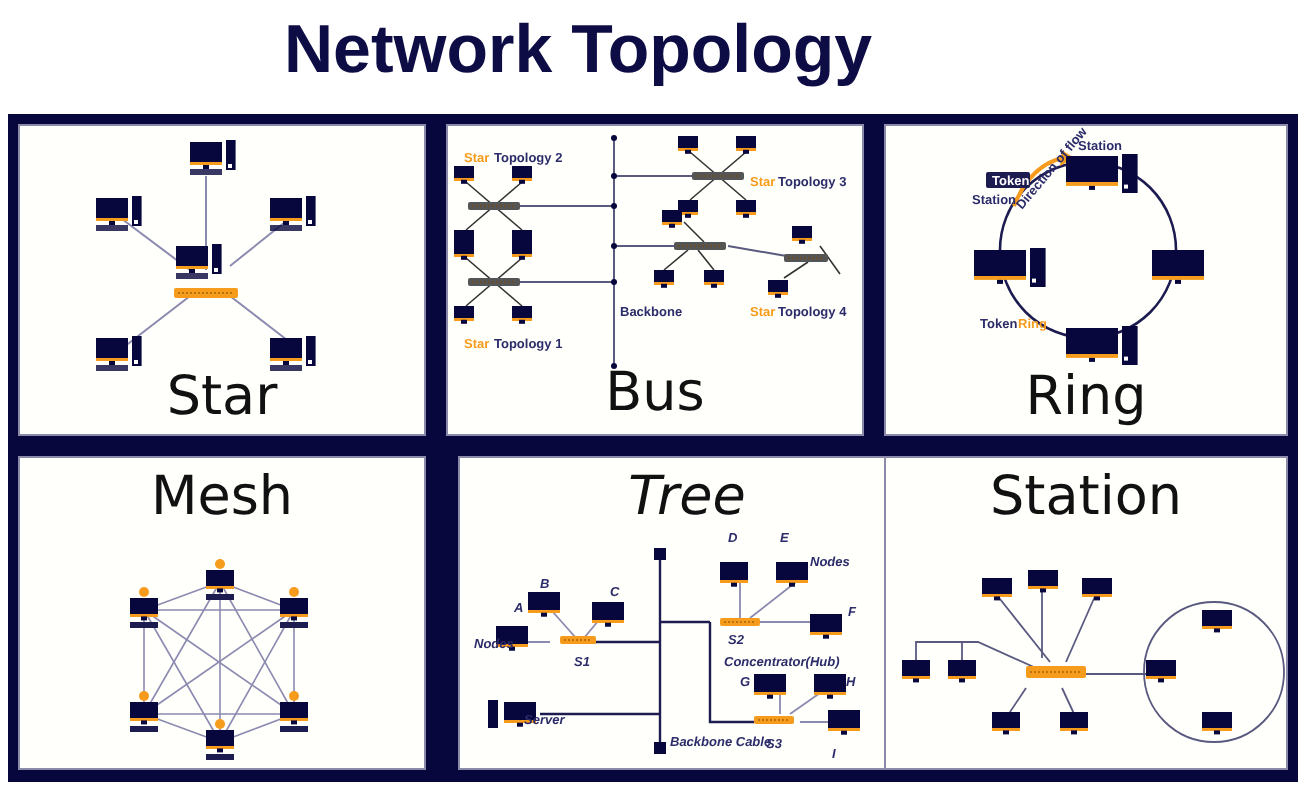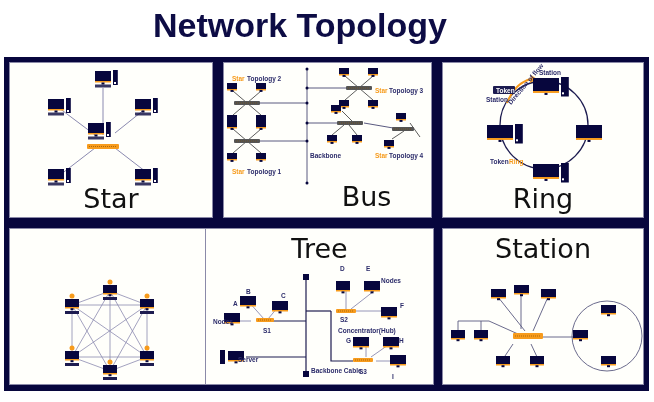--- a/index.html
+++ b/index.html
@@ -1,17 +1,17 @@
 <!DOCTYPE html>
 <html><head>
 <meta charset="utf-8">
 <style>
   html,body{margin:0;padding:0;}
   body{width:654px;height:402px;background:#ffffff;position:relative;overflow:hidden;font-family:"Liberation Sans",sans-serif;}
-  .title{position:absolute;left:12px;top:6px;width:576px;text-align:center;font-weight:bold;font-size:34px;color:#0d0c45;letter-spacing:0px;font-family:"Liberation Sans",sans-serif;}
+  .title{position:absolute;left:1px;top:6px;width:576px;text-align:center;font-weight:bold;font-size:34px;color:#0d0c45;letter-spacing:0px;font-family:"Liberation Sans",sans-serif;}
   .frame{position:absolute;left:4px;top:57px;width:645px;height:334px;background:#07063d;}
   .panel{position:absolute;background:#fffffb;border:1px solid #8b8aa8;box-sizing:border-box;overflow:hidden;}
   .label{position:absolute;left:0;width:100%;text-align:center;font-family:"DejaVu Sans",sans-serif;font-size:27px;color:#111;font-weight:500;}
   svg{position:absolute;left:0;top:0;}
   .small{font-family:"Liberation Sans",sans-serif;font-size:6.5px;font-weight:bold;}
 </style>
 </head>
 <body>
 
 <div class="title">Network Topology</div>
@@ -224,21 +224,21 @@
       <text class="small" x="8" y="18" fill="#f79b1c">Star</text>
       <text class="small" x="23" y="18" fill="#2c2c6a"> Topology 2</text>
       <text class="small" x="151" y="30" fill="#f79b1c">Star</text>
       <text class="small" x="165" y="30" fill="#2c2c6a"> Topology 3</text>
       <text class="small" x="8" y="111" fill="#f79b1c">Star</text>
       <text class="small" x="23" y="111" fill="#2c2c6a"> Topology 1</text>
       <text class="small" x="151" y="95" fill="#f79b1c">Star</text>
       <text class="small" x="165" y="95" fill="#2c2c6a"> Topology 4</text>
       <text class="small" x="86" y="95" fill="#2c2c6a">Backbone</text>
     </svg>
-    <div class="label" style="top:118px;padding-left:39px;">Bus</div>
+    <div class="label" style="top:118px;">Bus</div>
   </div>
 
   <div class="panel" style="left:438px;top:5px;width:202px;height:156px;">
     <svg width="202" height="156">
       <circle cx="101" cy="62" r="44" fill="none" stroke="#1d1c50" stroke-width="1.3"></circle>
       <path d="M64 40 Q72 20 88 16" fill="none" stroke="#f79b1c" stroke-width="2"></path>
       <polygon points="88,12 94,16 87,20" fill="#f79b1c"></polygon>
       <g id="ringnodes">
           <g>
             <rect x="90" y="15" width="26" height="13" fill="#07063d"></rect>
@@ -335,23 +335,24 @@
           <rect x="130" y="134" width="14" height="3" fill="#1d1c50"></rect>
           <g>
             <rect x="93" y="136" width="14" height="8" fill="#07063d"></rect>
             <rect x="93" y="144" width="14" height="1.5" fill="#f79b1c"></rect>
             <rect x="98.5" y="145.2" width="3" height="2" fill="#07063d"></rect>
             <circle cx="100" cy="133" r="2.5" fill="#f79b1c"></circle>
           </g>
           <rect x="93" y="148" width="14" height="3" fill="#1d1c50"></rect>
         </g>
     </svg>
+    <div class="label" style="top:4px;">Mesh</div>
   </div>
 
-  <div class="panel" style="left:201px;top:171px;width:229px;height:157px;">
+  <div class="panel" style="left:225px;top:171px;width:229px;height:157px;font-style:italic;">
     <svg width="209" height="157">
       <g stroke="#1d1c50" stroke-width="1.2" fill="none">
         <line x1="100" y1="48" x2="100" y2="145"></line>
         <line x1="100" y1="82" x2="125" y2="82"></line>
         <line x1="58" y1="92" x2="100" y2="92"></line>
         <line x1="40" y1="128" x2="100" y2="128"></line>
         <polyline points="125,82 125,132 147,132"></polyline>
       </g>
       <g stroke="#8b8ab0" stroke-width="0.9">
         <line x1="45" y1="92" x2="25" y2="92"></line>

